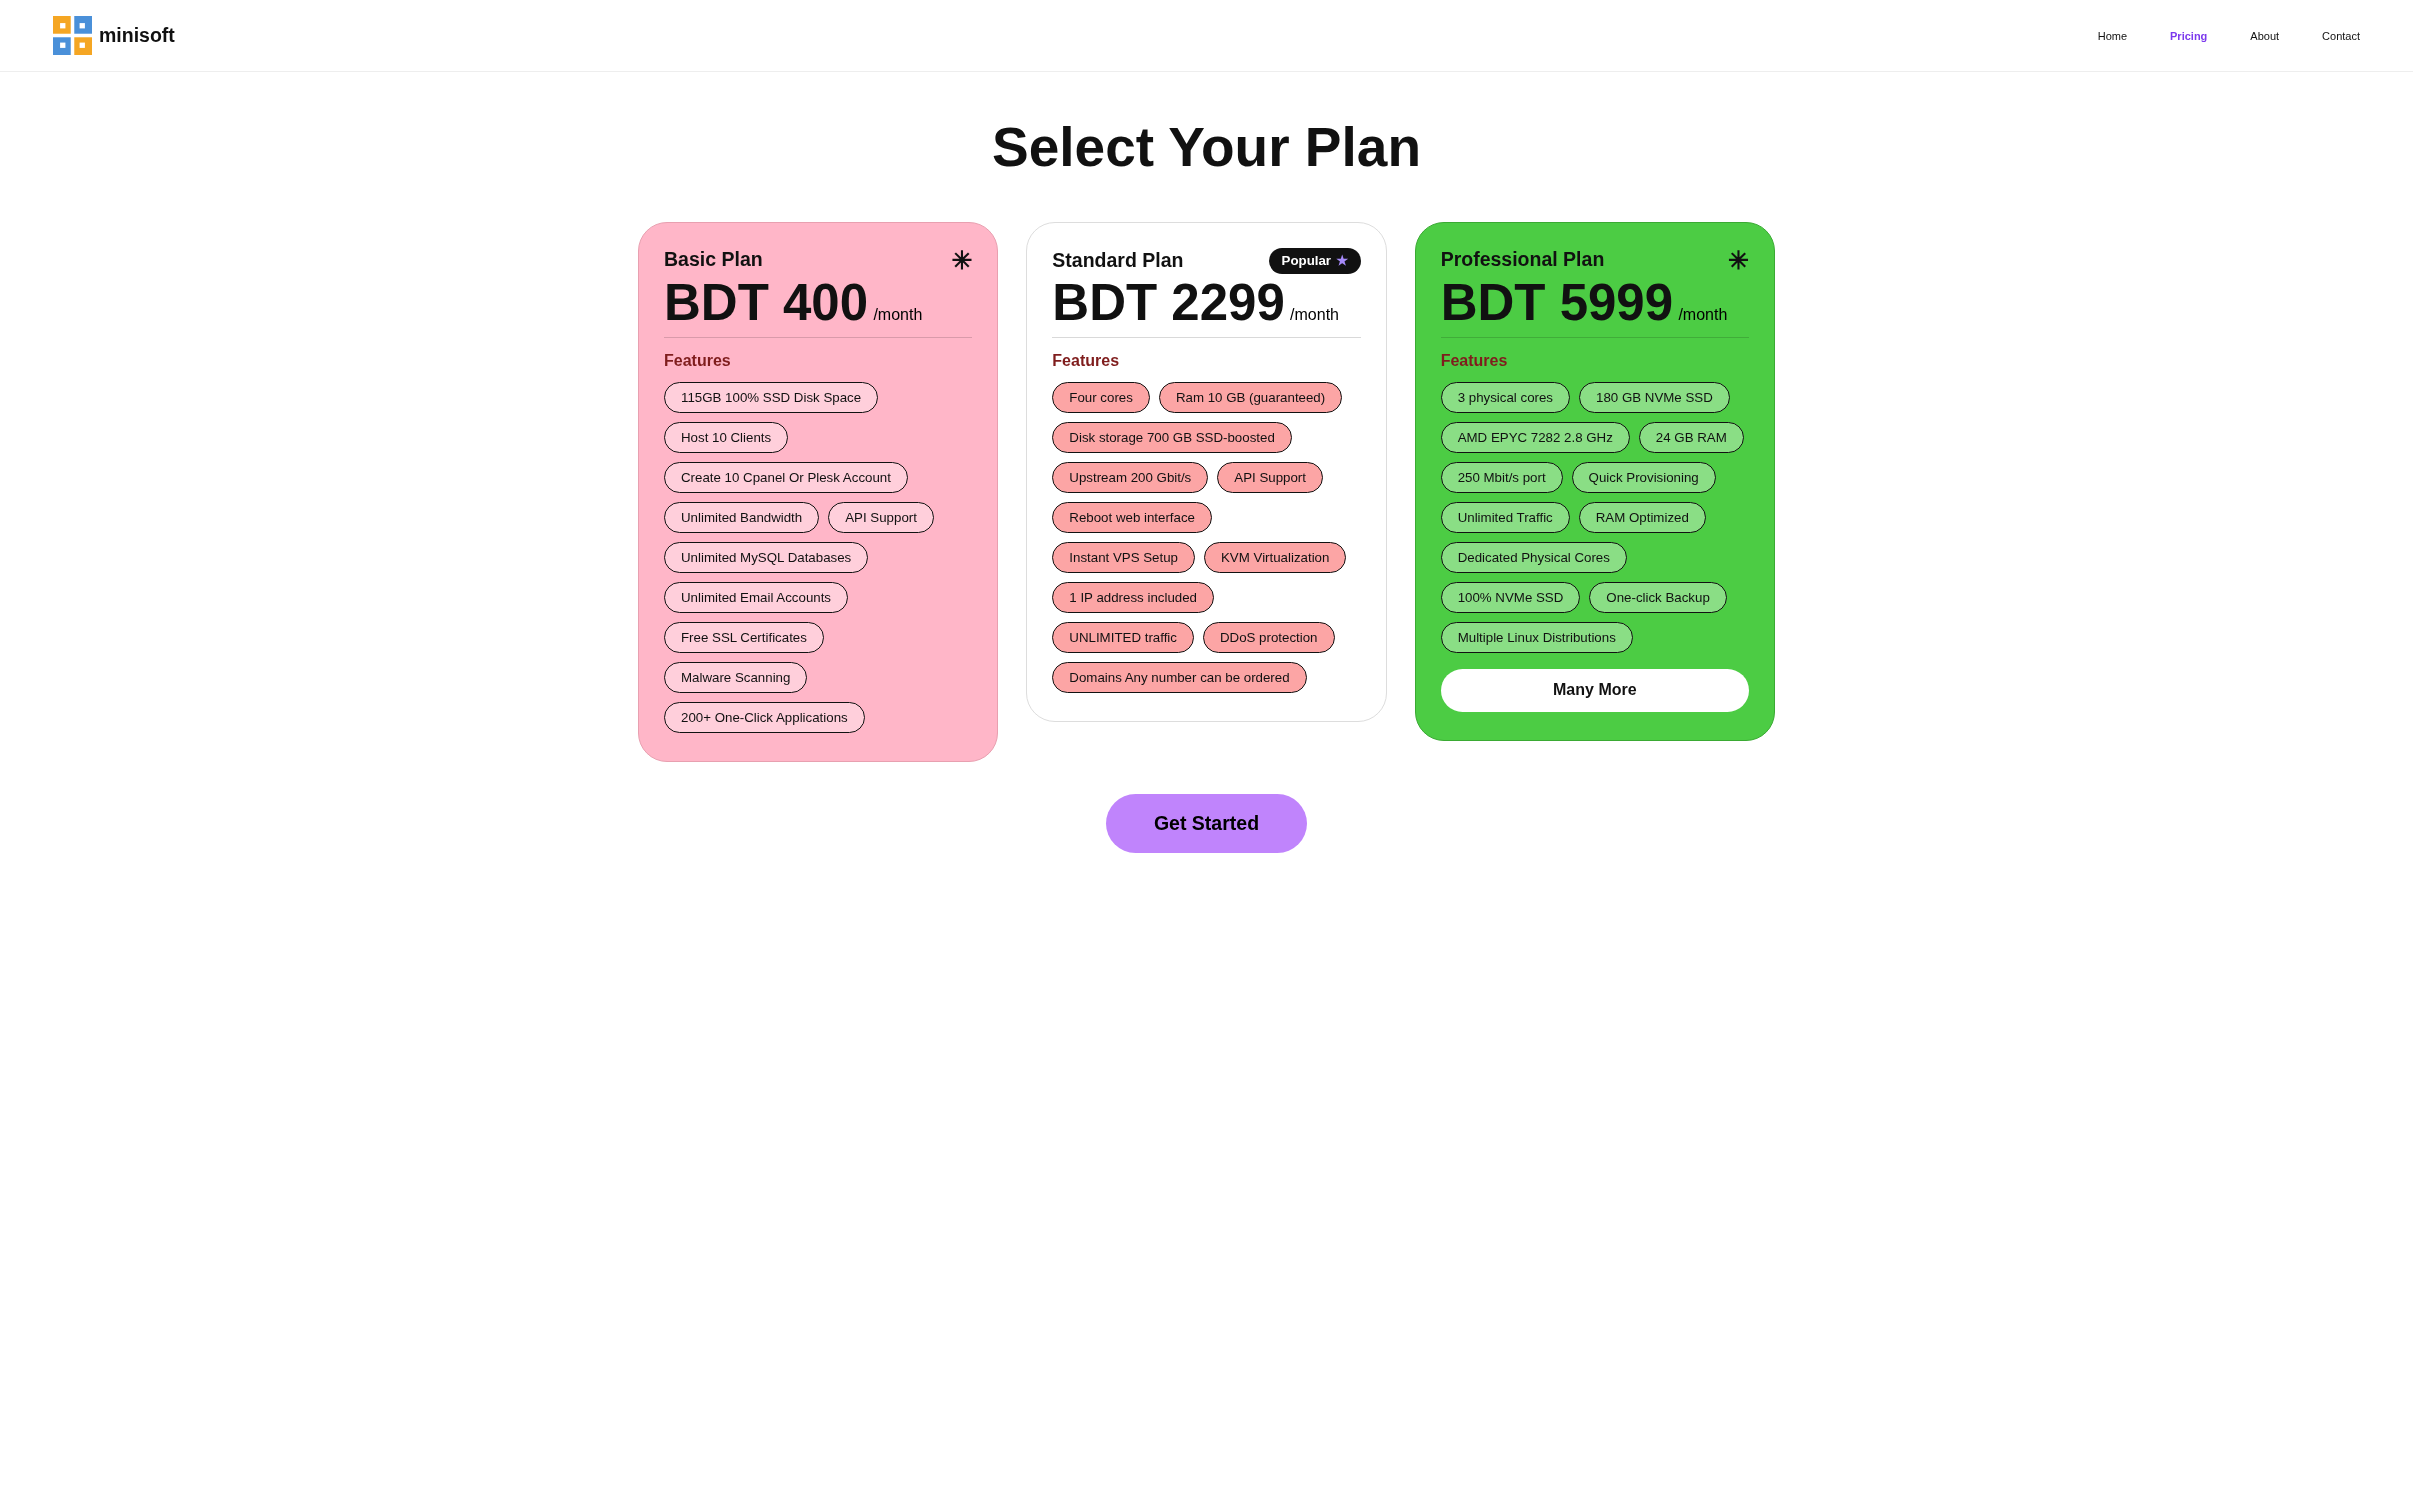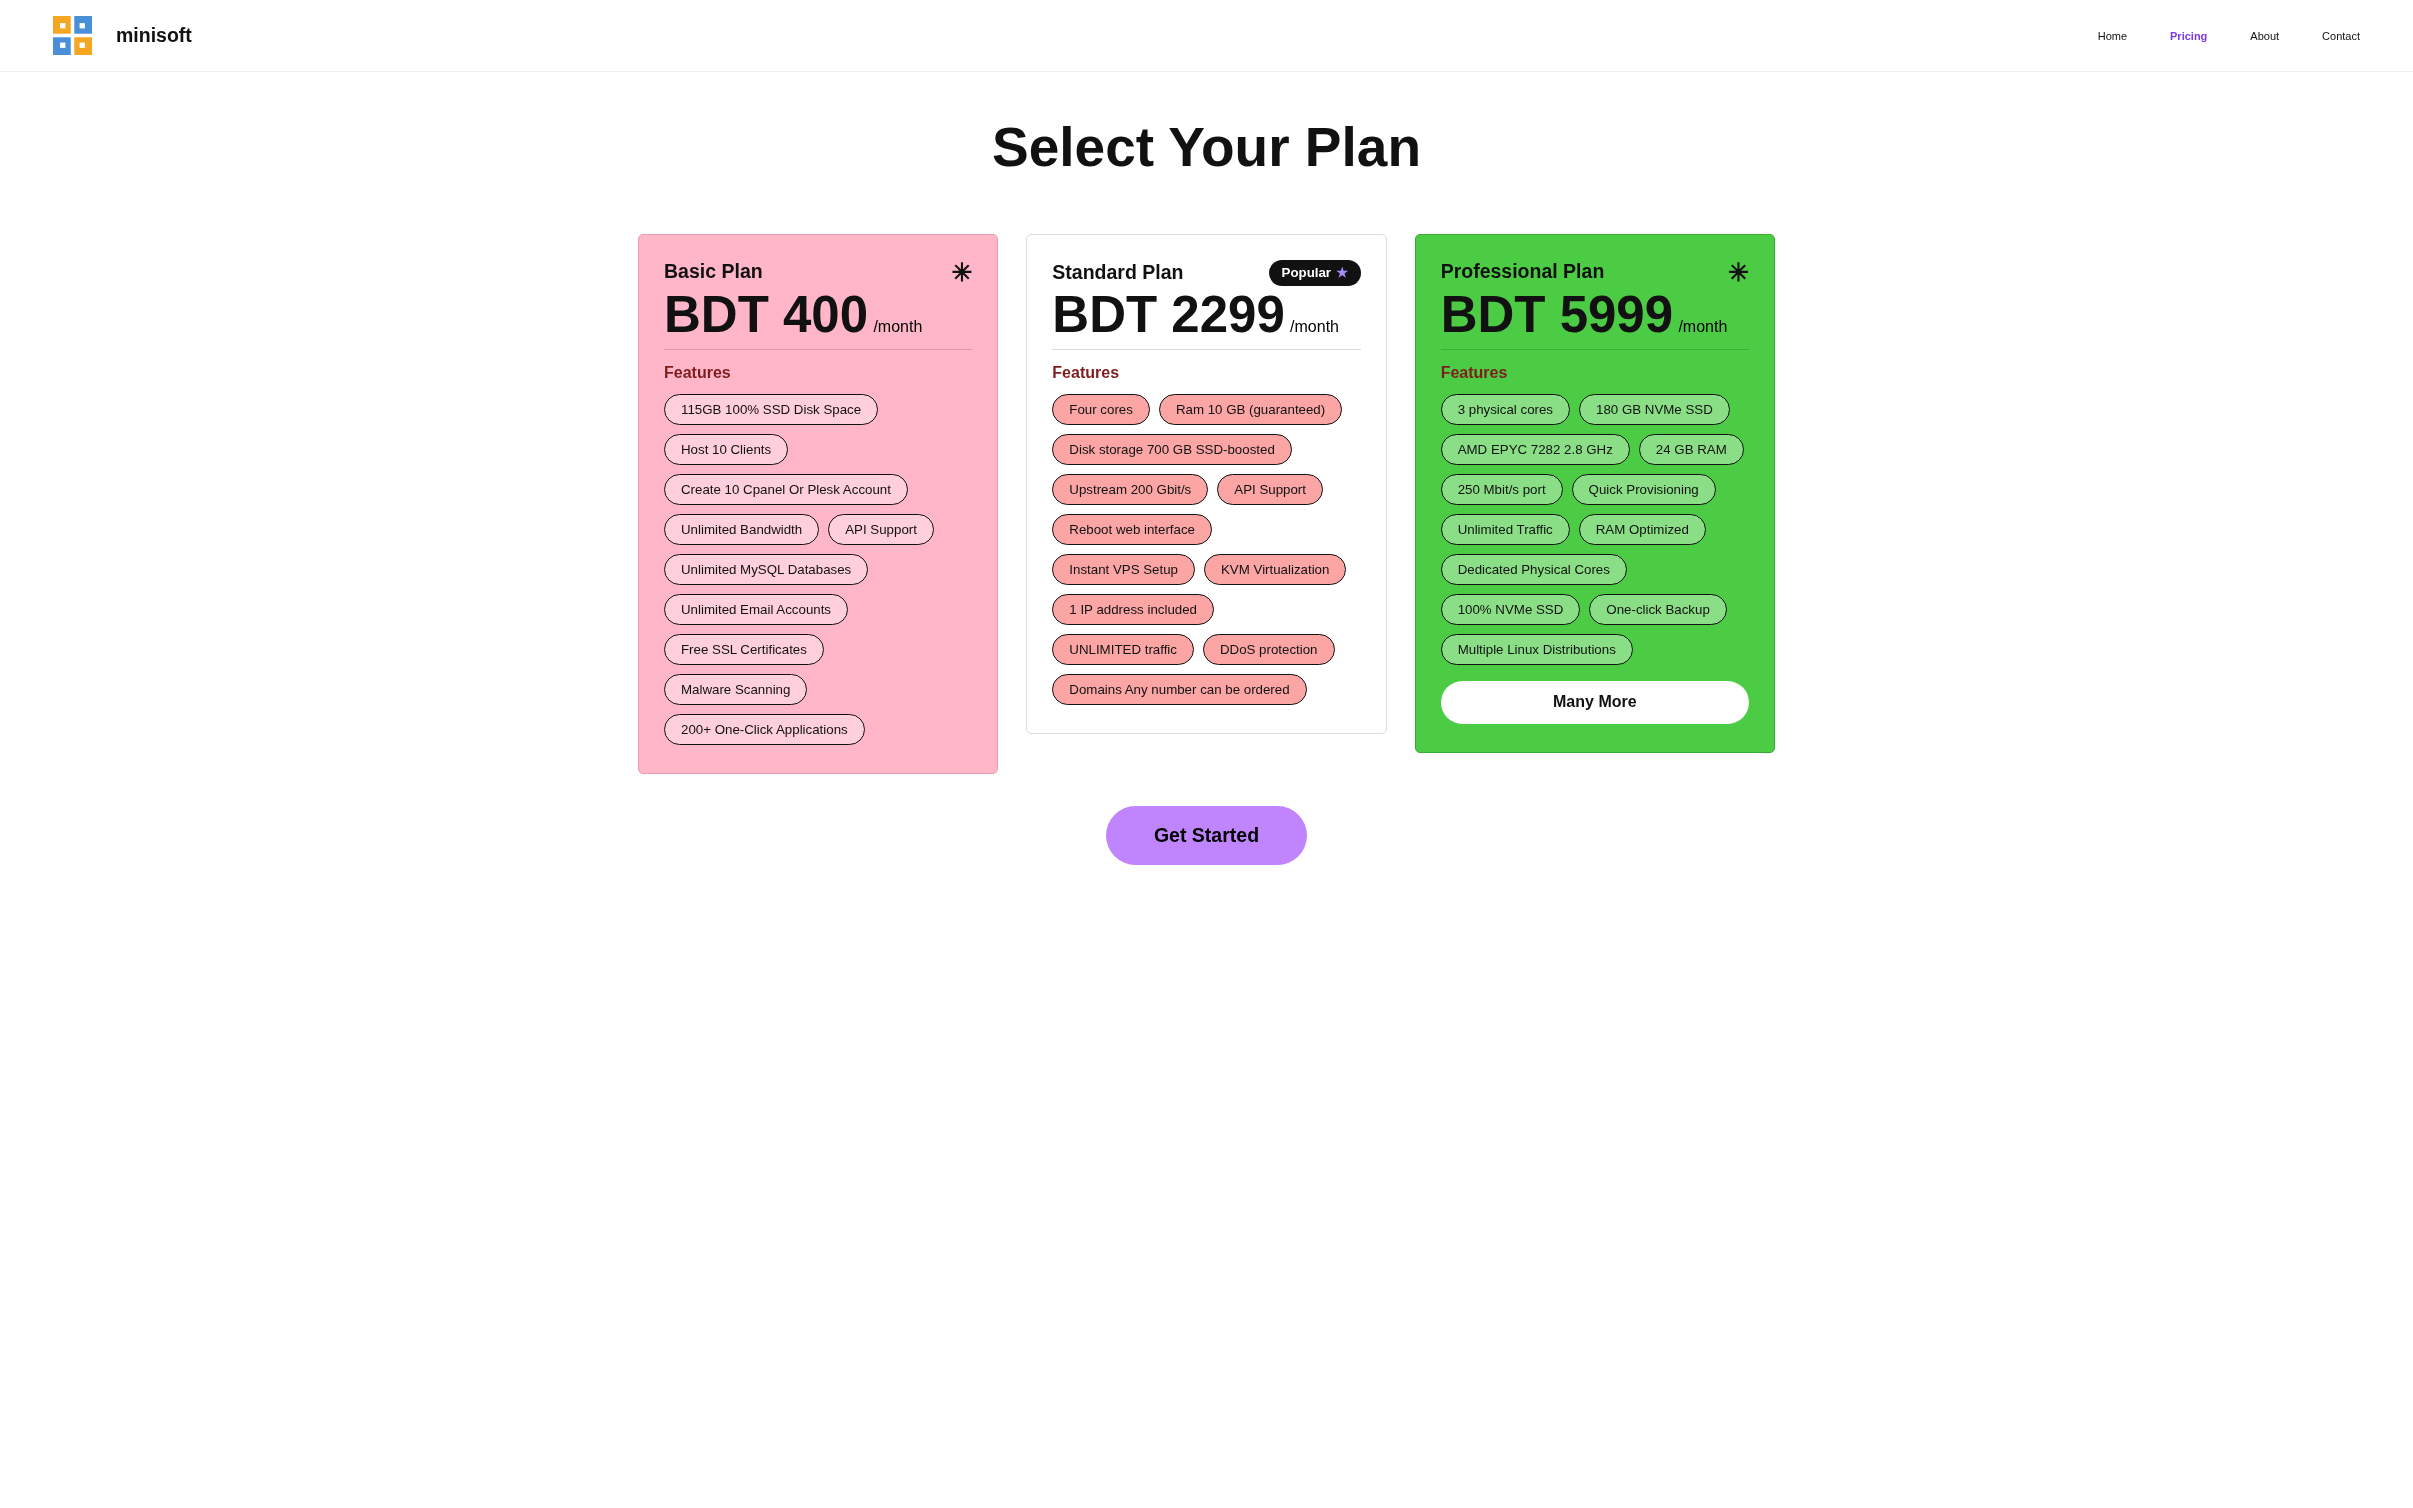--- a/index.html
+++ b/index.html
@@ -13,21 +13,21 @@
     header {
       display: flex;
       align-items: center;
       justify-content: space-between;
       padding: 16px 53px;
       border-bottom: 0.9px solid #eee;
     }
     .logo-wrap {
       display: flex;
       align-items: center;
-      gap: 24px;
+      gap: 7px;
     }
     .logo-icon {
       width: 39px;
       height: 39px;
     }
     .logo-text {
       font-size: 19.5px;
       font-weight: 600;
       color: #111;
     }
@@ -65,24 +65,23 @@
     
     .plans-grid {
       display: grid;
       grid-template-columns: 1fr 1fr 1fr;
       gap: 28px;
       align-items: start;
     }
 
     
     .plan-card {
-      border-radius: 5px;
+      border-radius: 29px;
       padding: 25px 25px 28px;
       position: relative;
-      margin-top: 12px;
     }
     .plan-card.basic {
       background: #ffb6c8;
       border: 1.8px solid #e8a0b0;
     }
     .plan-card.standard {
       background: #fff;
       border: 1.8px solid #ddd;
     }
     .plan-card.professional {

